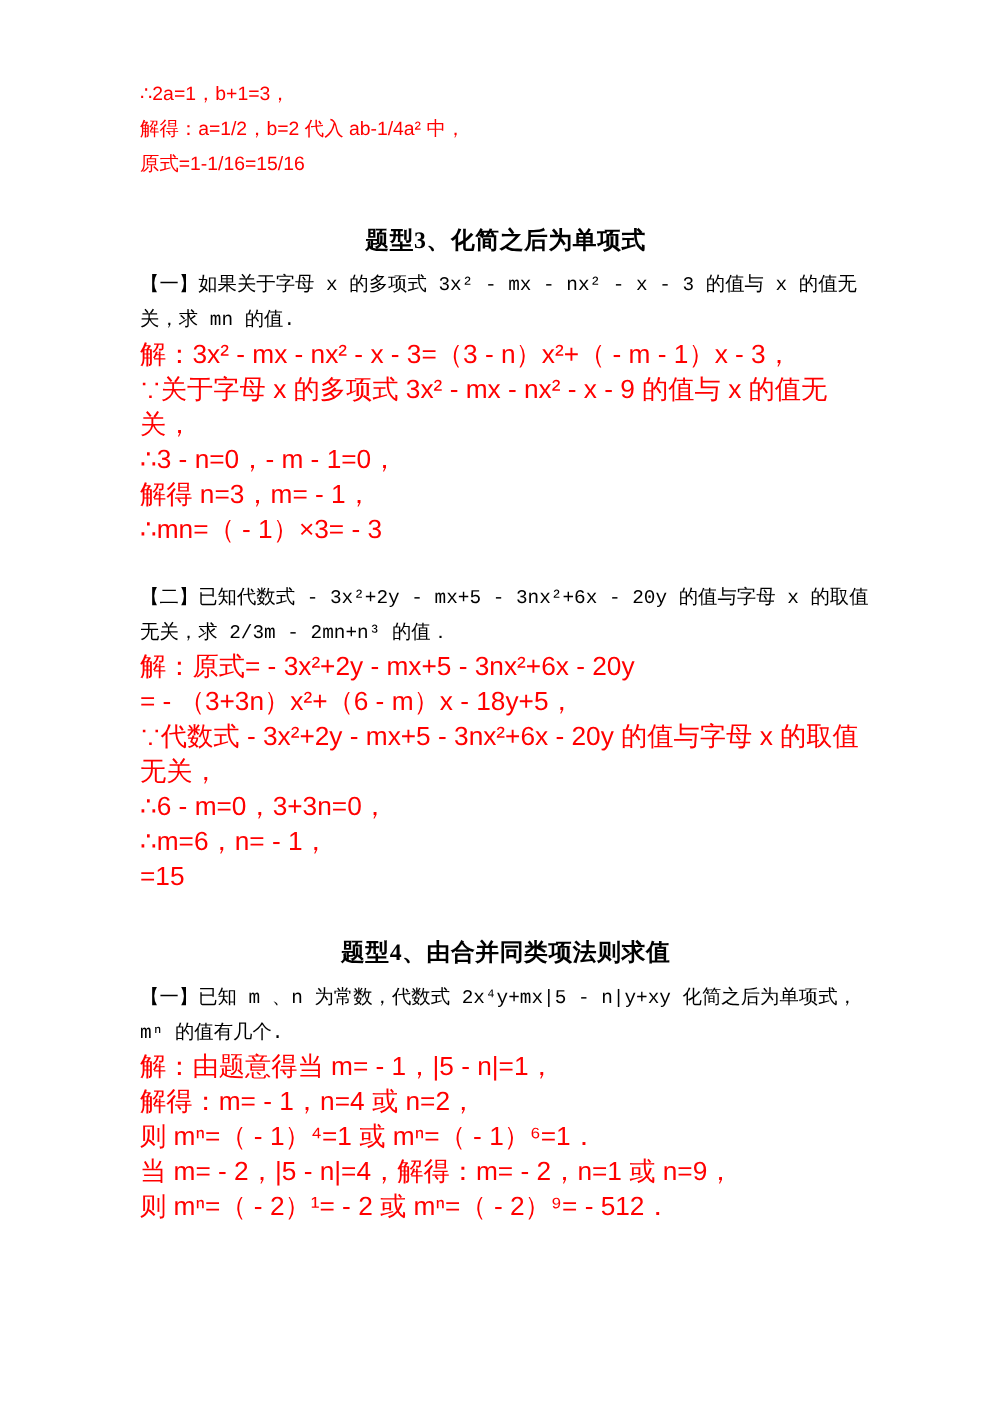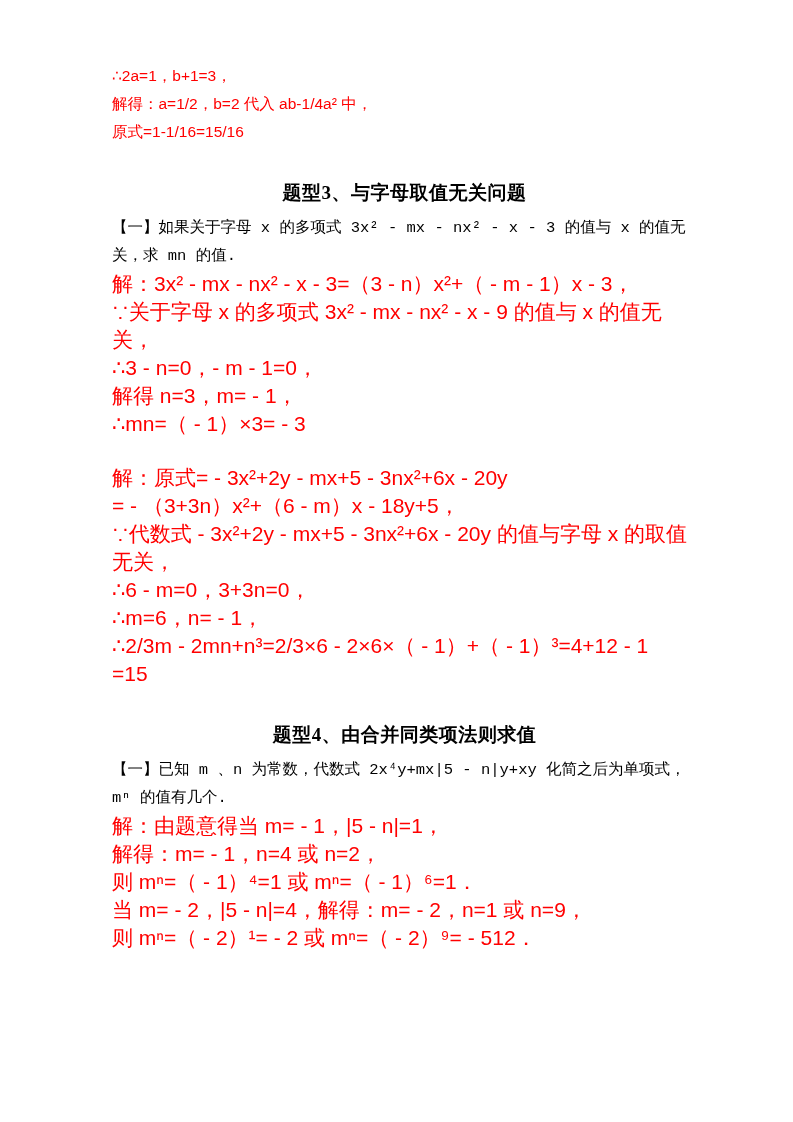--- a/index.html
+++ b/index.html
@@ -55,41 +55,43 @@
 <body>
 
 <div class="page">
 
   <div class="line red">∴2a=1，b+1=3，</div>
   <div class="line red">解得：a=1/2，b=2 代入 ab-1/4a² 中，</div>
   <div class="line red">原式=1-1/16=15/16</div>
 
   <div class="gap-md"></div>
 
-  <div class="section-title">题型3、与字母取值无关问题</div>
+  <div class="section-title">题型3、化简之后为单项式</div>
 
   <div class="body-blk">
     <span>【一】</span><span>如果关于字母 x 的多项式 3x² - mx - nx² - x - 3 的值与 x 的值无关，求 mn 的值.</span>
   </div>
 
   <div class="body-red">解：3x² - mx - nx² - x - 3=（3 - n）x²+（ - m - 1）x - 3，</div>
   <div class="body-red">∵关于字母 x 的多项式 3x² - mx - nx² - x - 9 的值与 x 的值无关，</div>
   <div class="body-red">∴3 - n=0，- m - 1=0，</div>
   <div class="body-red">解得 n=3，m= - 1，</div>
   <div class="body-red">∴mn=（ - 1）×3= - 3</div>
 
   <div class="gap-lg"></div>
 
+  <div class="body-blk">
+    <span>【二】</span><span>已知代数式 - 3x²+2y - mx+5 - 3nx²+6x - 20y 的值与字母 x 的取值无关，求 2/3m - 2mn+n³ 的值．</span>
+  </div>
 
   <div class="body-red">解：原式= - 3x²+2y - mx+5 - 3nx²+6x - 20y</div>
   <div class="body-red">= - （3+3n）x²+（6 - m）x - 18y+5，</div>
   <div class="body-red">∵代数式 - 3x²+2y - mx+5 - 3nx²+6x - 20y 的值与字母 x 的取值无关，</div>
   <div class="body-red">∴6 - m=0，3+3n=0，</div>
   <div class="body-red">∴m=6，n= - 1，</div>
-  <div class="body-red">∴2/3m - 2mn+n³=2/3×6 - 2×6×（ - 1）+（ - 1）³=4+12 - 1</div>
   <div class="body-red">=15</div>
 
   <div class="gap-md"></div>
 
   <div class="section-title">题型4、由合并同类项法则求值</div>
 
   <div class="body-blk">
     <span>【一】</span><span>已知 m 、n 为常数，代数式 2x⁴y+mx|5 - n|y+xy 化简之后为单项式，mⁿ 的值有几个.</span>
   </div>
 

